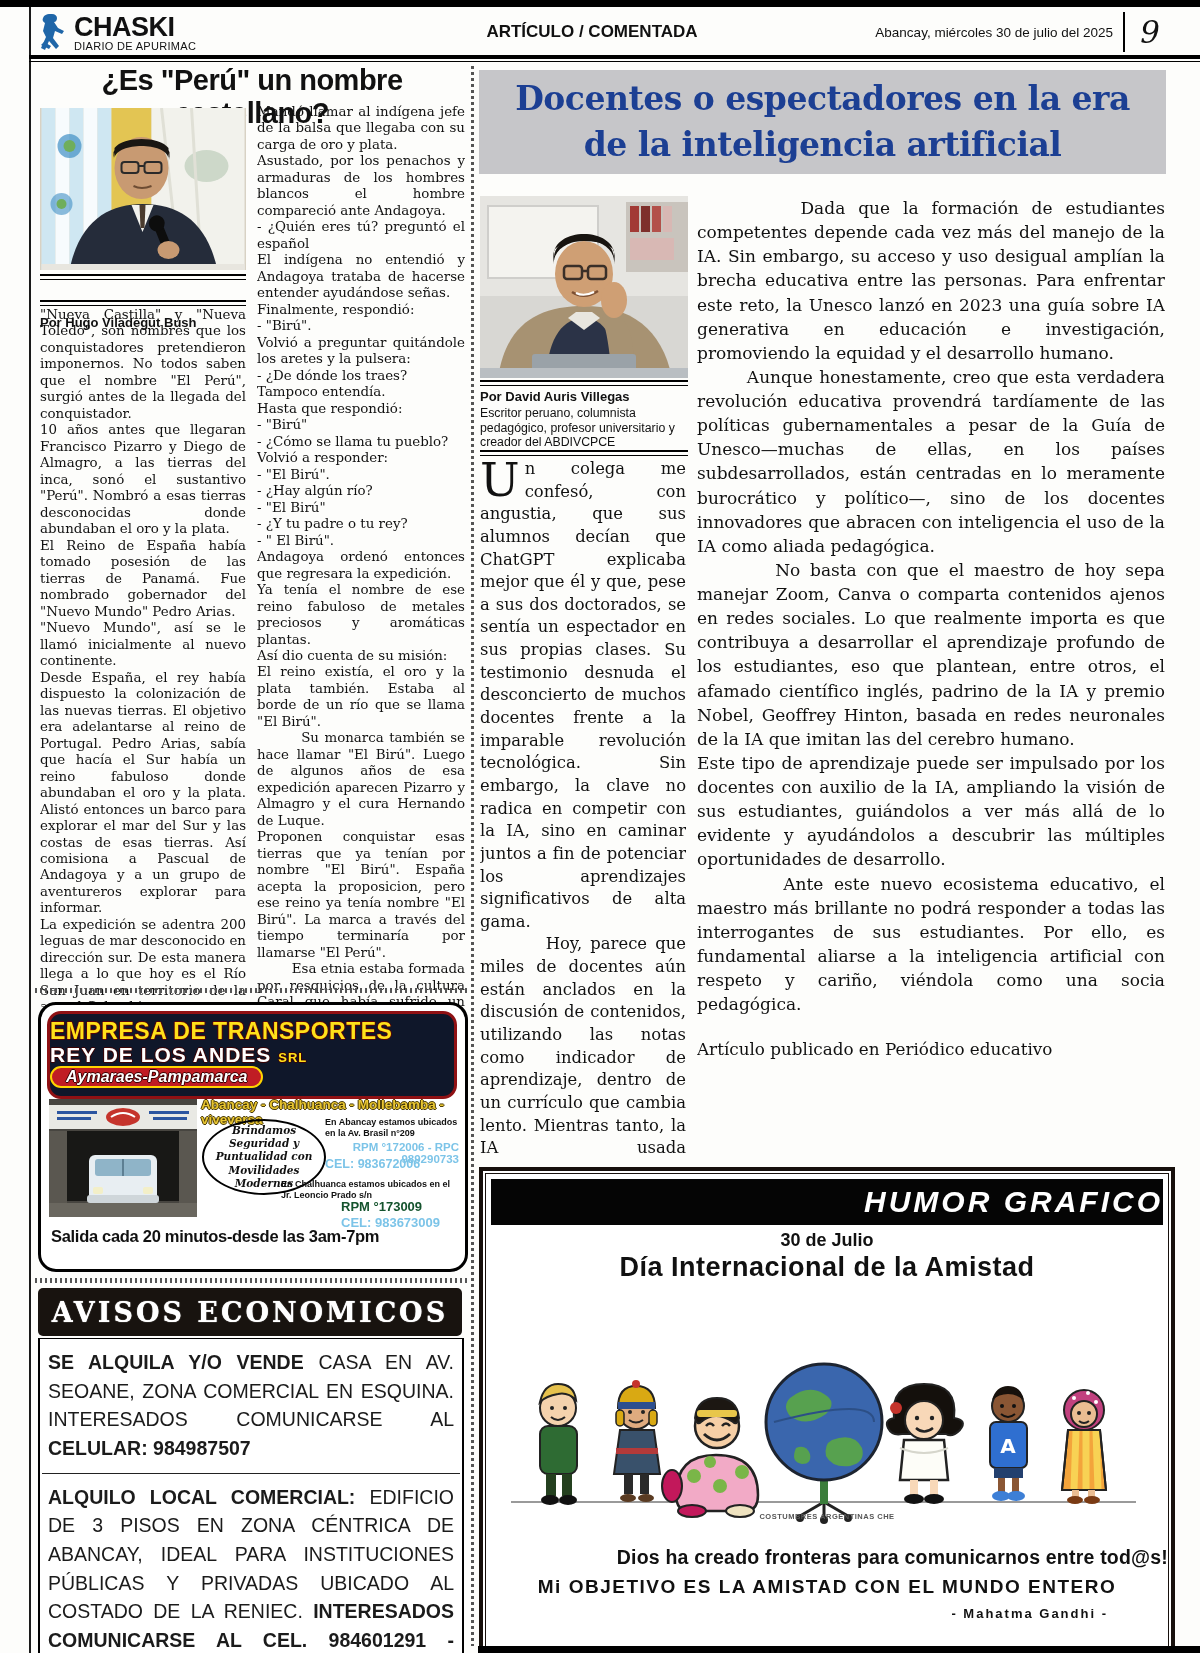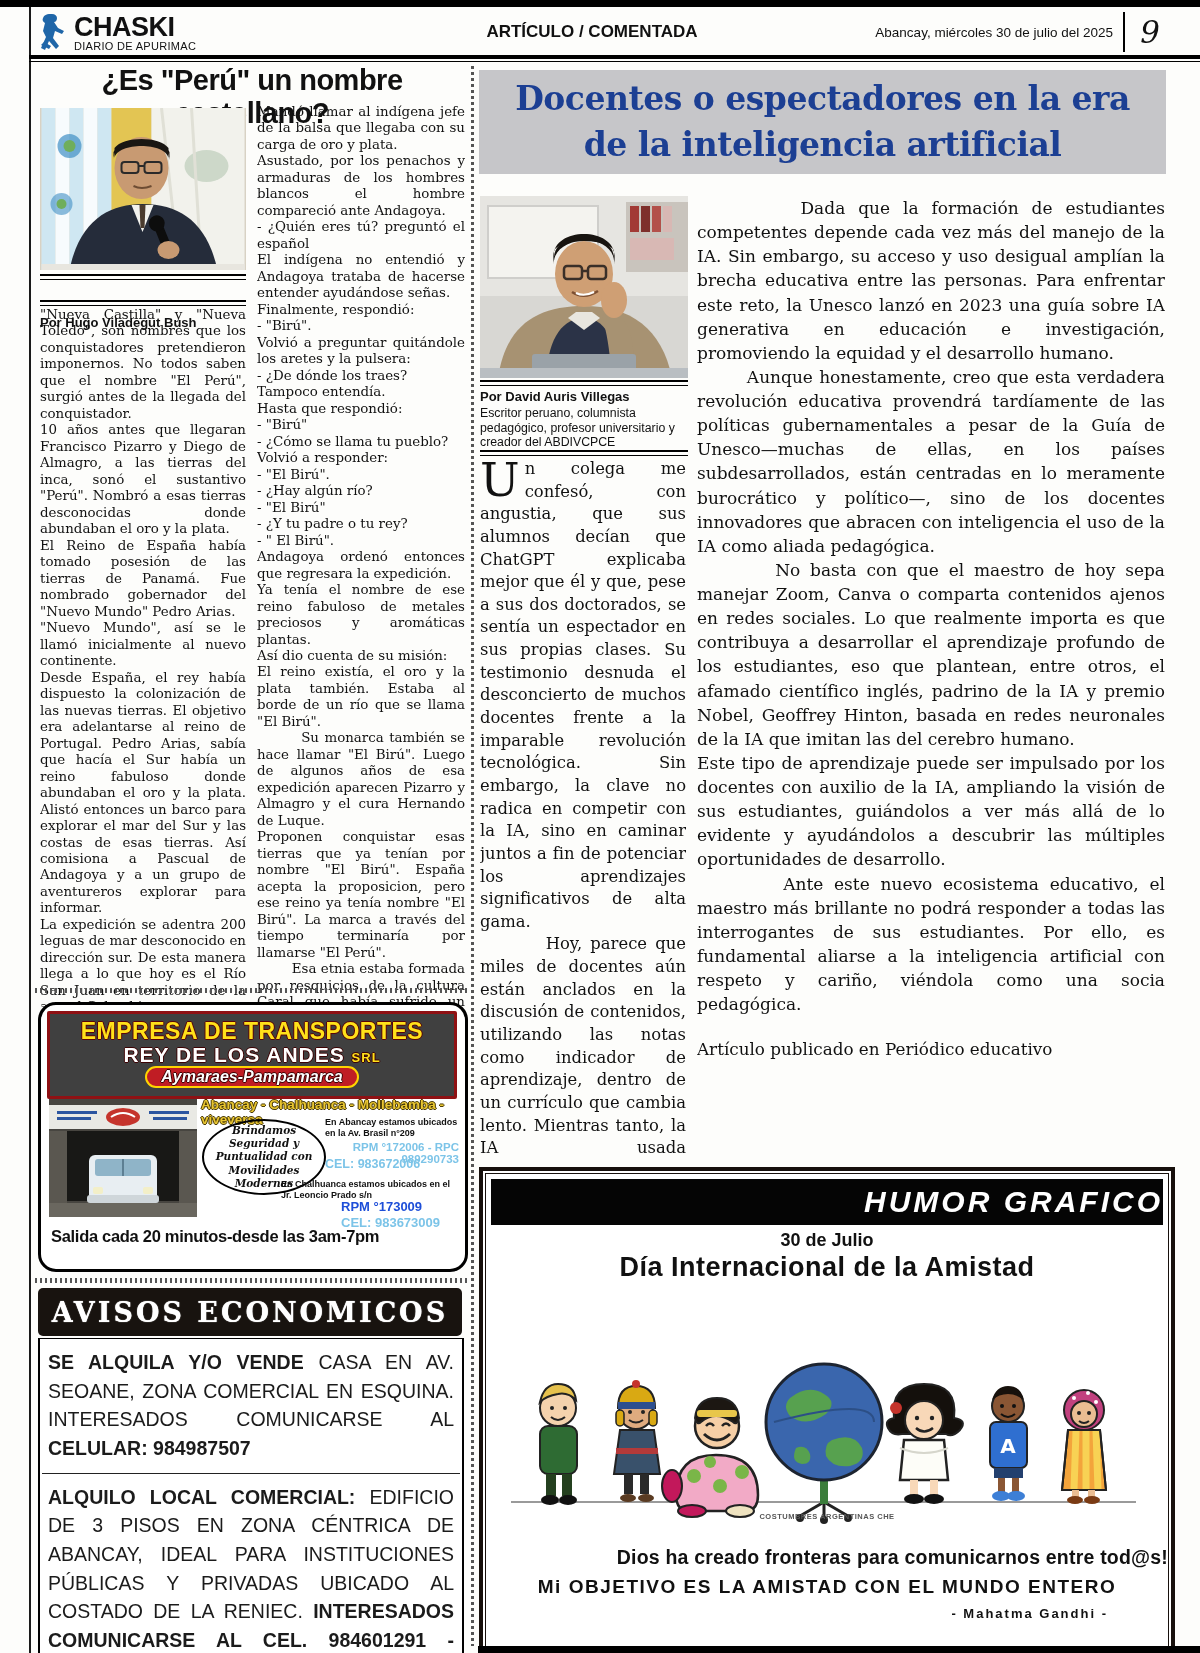--- a/index.html
+++ b/index.html
@@ -32,40 +32,40 @@
   .photo-a{position:absolute;left:40px;top:108px;width:206px;height:162px;margin:0;overflow:hidden;background:#d8d2c4;}
   .rule-a1{position:absolute;left:40px;top:274px;width:206px;}
   .caption-a{position:absolute;left:40px;top:282px;width:206px;font-size:13px;font-weight:bold;margin-top:33px;}
   .rule-a2{position:absolute;left:40px;top:300px;width:206px;}
   .colA{position:absolute;left:40px;top:307px;width:206px;height:700px;overflow:hidden;}
   .colB{position:absolute;left:257px;top:104px;width:208px;height:905px;overflow:hidden;}
   .colA p,.colB p,.col3 p,.col4w p,.ra-footer p{margin:0;}
   .colA,.colB{font-family:"DejaVu Serif",serif;font-size:13.4px;line-height:1.23;text-align:justify;}
   
   .t-ad{position:absolute;left:38px;top:1002px;width:424px;height:264px;border:3px solid #000;border-radius:18px;background:#fff;}
-  .t-banner{position:absolute;left:6px;top:6px;width:404px;height:82px;background:#404040;border:3px solid #8f1114;border-radius:2px;text-align:center;}
+  .t-banner{position:absolute;left:6px;top:6px;width:404px;height:82px;background:#0f172a;border:3px solid #8f1114;border-radius:14px;}
   .t-l1{font-weight:800;font-size:23px;color:#ffe11a;letter-spacing:.5px;margin-top:4px;
     text-shadow:-1px 0 #5a0406,1px 0 #5a0406,0 -1px #5a0406,0 1px #5a0406;}
   .t-l2{font-weight:800;font-size:21px;color:#fff;letter-spacing:1px;margin-top:-2px;
     text-shadow:-1px 0 #3c0203,1px 0 #3c0203,0 -1px #3c0203,0 1px #3c0203;}
   .t-srl{font-size:13px;color:#ffe11a;font-weight:800;}
   .t-l3{display:inline-block;background:#c01d24;border:2px solid #ffd400;border-radius:12px;padding:0 14px;
     font-weight:800;font-style:italic;font-size:16px;color:#fff;margin-top:-1px;
     text-shadow:-1px 0 #3c0203,1px 0 #3c0203,0 -1px #3c0203,0 1px #3c0203;}
   .t-photo{position:absolute;left:8px;top:94px;width:148px;height:118px;overflow:hidden;}
   .t-routes{position:absolute;left:160px;top:92px;width:258px;font-weight:800;font-size:13.5px;color:#e8c531;
     text-shadow:-1px 0 #4a3b06,1px 0 #4a3b06,0 -1px #4a3b06,0 1px #4a3b06;}
   .t-oval{position:absolute;left:161px;top:114px;width:116px;height:68px;border:2px solid #000;border-radius:50%;
     display:flex;align-items:center;justify-content:center;text-align:center;
     font-family:"DejaVu Serif",serif;font-style:italic;font-weight:bold;font-size:10.5px;line-height:1.25;padding:2px;}
   .t-addr1{position:absolute;left:284px;top:112px;width:134px;font-weight:bold;font-size:9px;line-height:1.2;}
   .t-rpm1{position:absolute;left:284px;top:136px;width:134px;color:#7cc4e8;font-weight:800;font-size:11.5px;text-align:right;}
   .t-cel1{position:absolute;left:284px;top:152px;width:134px;color:#7cc4e8;font-weight:800;font-size:12.5px;}
   .t-addr2{position:absolute;left:240px;top:174px;width:178px;font-weight:bold;font-size:9px;line-height:1.2;}
-  .t-rpm2{position:absolute;left:300px;top:194px;color:#1d4ed8;font-weight:800;font-size:13px;}
+  .t-rpm2{position:absolute;left:300px;top:194px;color:#14532d;font-weight:800;font-size:13px;}
   .t-cel2{position:absolute;left:300px;top:210px;color:#7cc4e8;font-weight:800;font-size:13px;}
   .t-sched{position:absolute;left:10px;top:222px;font-weight:800;font-size:16.5px;letter-spacing:-.3px;}
   
   .av-banner{position:absolute;left:38px;top:1288px;width:424px;height:48px;background:#18130f;border-radius:5px;
     display:flex;align-items:center;justify-content:center;}
   .av-banner span{font-family:"DejaVu Serif",serif;font-weight:bold;font-size:27px;color:#fff;letter-spacing:3px;
     text-shadow:0 0 1px #fff;}
   .av-box{position:absolute;left:38px;top:1338px;width:422px;height:315px;border:2px solid #000;border-top:1px solid #000;background:#fff;}
   .av-ad{padding:9px 8px 10px 8px;font-size:19.5px;line-height:1.47;text-align:justify;color:#1b1b1b;}
   .av-ad b{font-weight:800;}

